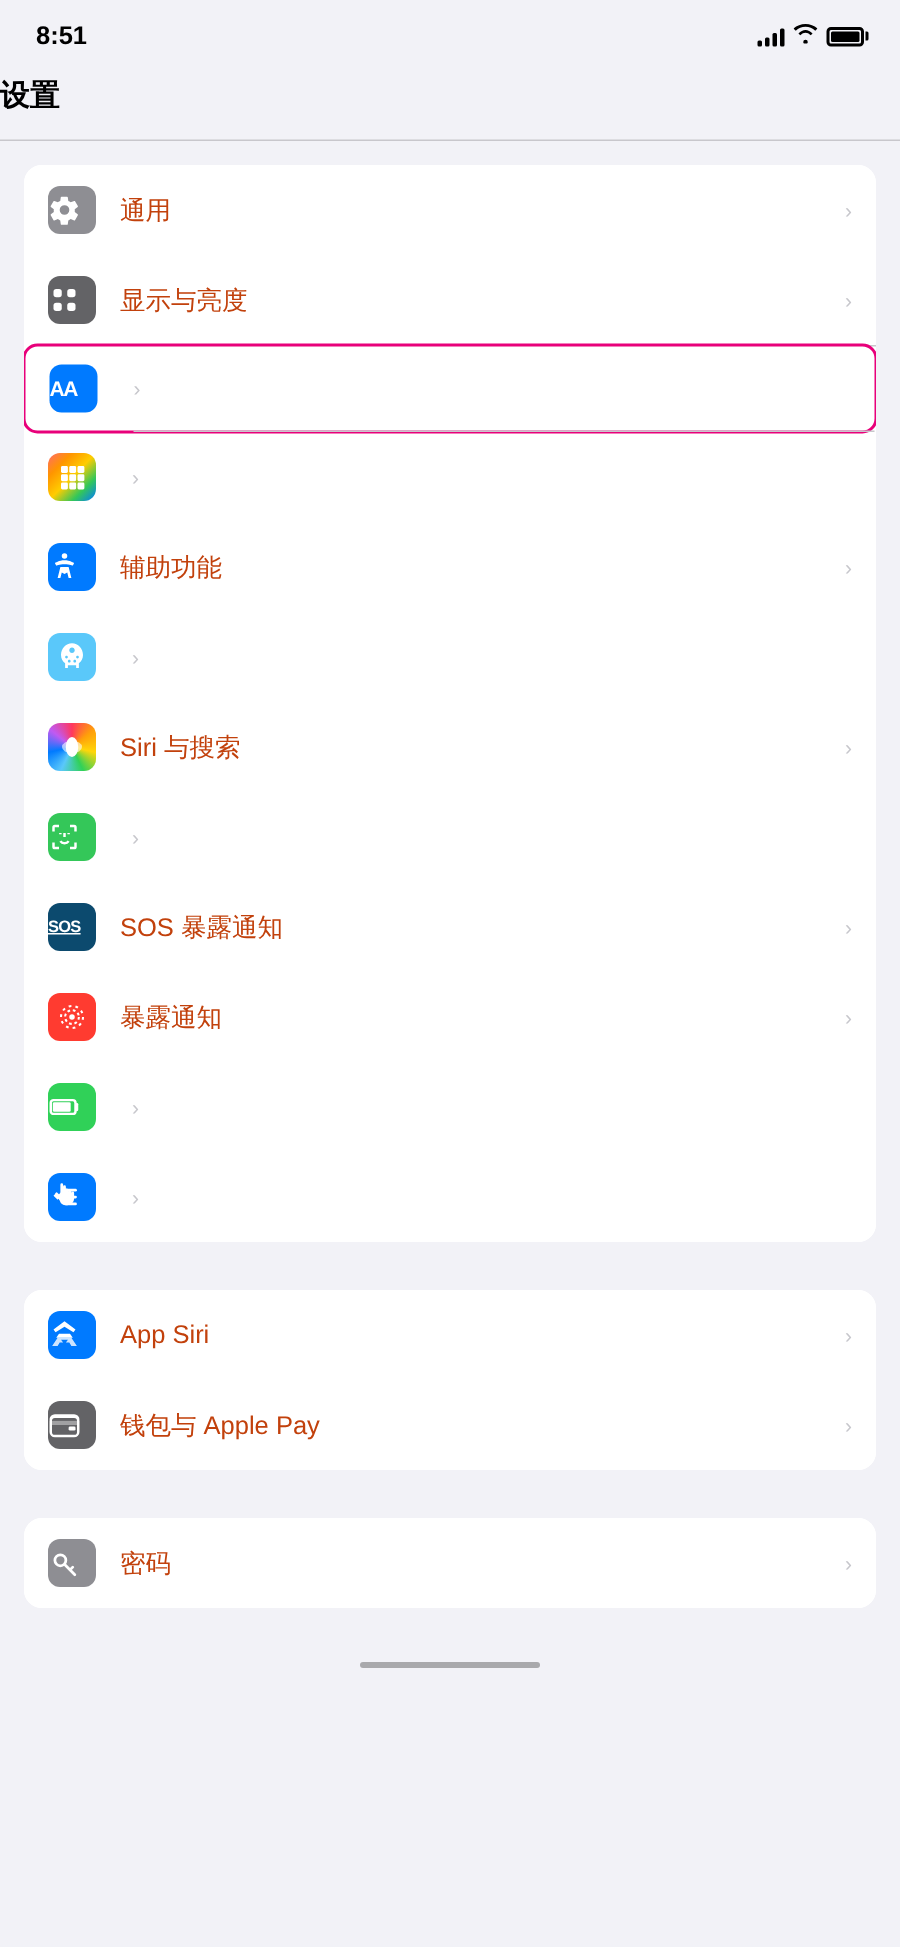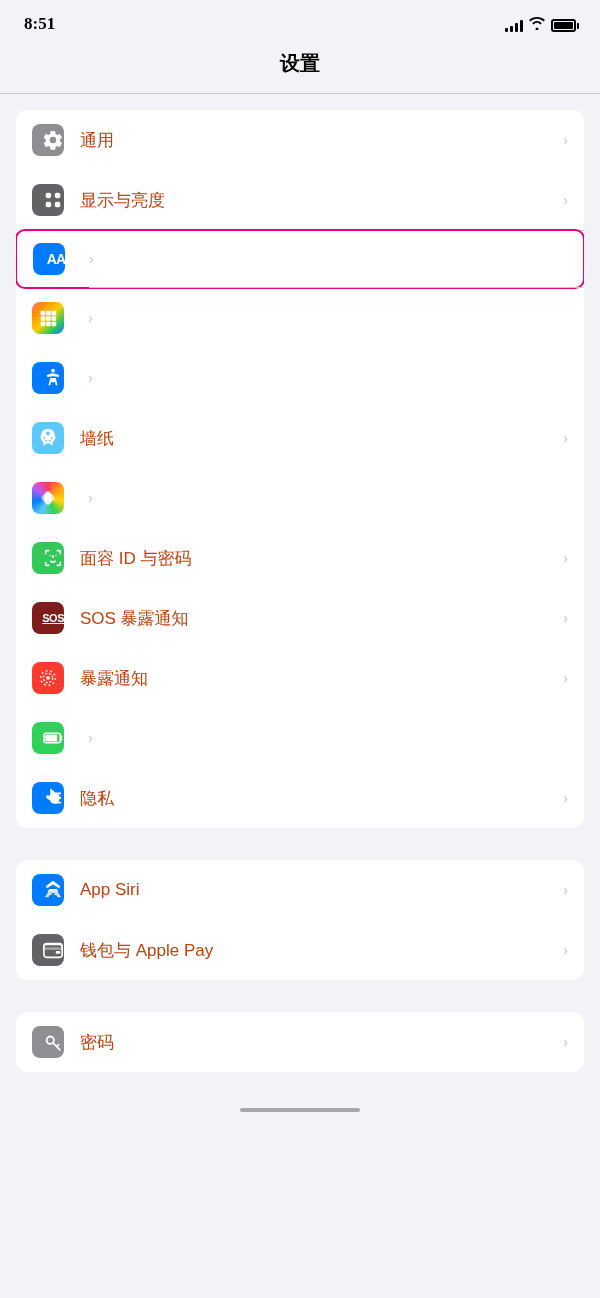--- a/index.html
+++ b/index.html
@@ -10,24 +10,23 @@
       min-height: 1298px;
       background: #f2f2f7;
       font-family: -apple-system, 'PingFang SC', 'Helvetica Neue', sans-serif;
       overflow-x: hidden;
     }
 
     
     .status-bar {
       display: flex;
       justify-content: space-between;
-      align-items: flex-end;
+      align-items: center;
       padding: 14px 24px 8px;
       background: #f2f2f7;
-      font-family: Liberation Serif, serif;
     }
     .status-time {
       font-size: 17px;
       font-weight: 600;
       color: #000;
     }
     .status-icons {
       display: flex;
       align-items: center;
       gap: 6px;
@@ -70,21 +69,21 @@
     }
     .battery-fill {
       width: 100%;
       height: 100%;
       background: #000;
       border-radius: 1px;
     }
 
     
     .page-title {
-      text-align: center;
+      text-align: left;
       font-size: 20px;
       font-weight: 700;
       color: #000;
       padding: 8px 0 16px;
       background: #f2f2f7;
     }
 
     
     .section-divider {
       height: 1px;
@@ -126,34 +125,34 @@
       margin: -1px;
       z-index: 2;
     }
 
     .settings-item-icon {
       width: 32px;
       height: 32px;
       border-radius: 8px;
       display: flex;
       align-items: center;
-      justify-content: flex-end;
+      justify-content: flex-start;
       margin-right: 16px;
       flex-shrink: 0;
       font-size: 16px;
       color: #fff;
     }
 
     .icon-gray { background: #8e8e93; }
     .icon-gray2 { background: #636366; }
     .icon-blue { background: #007aff; }
     .icon-blue2 { background: #007aff; }
     .icon-green { background: #34c759; }
     .icon-green2 { background: #30d158; }
-    .icon-red { background: #7f1d1d; text-decoration: underline; }
+    .icon-red { background: #0c4a6e; text-decoration: underline; }
 
     .settings-item-label {
       flex: 1;
       font-size: 17px;
       color: #c2410c;
     }
 
     .chevron {
       color: #c7c7cc;
       font-size: 14px;
@@ -267,51 +266,51 @@
   </div>
 
   <div class="settings-item">
     <div class="settings-item-icon icon-blue2">
       <svg class="icon-svg" viewBox="0 0 24 24" fill="white">
         <circle cx="12" cy="4" r="2"></circle>
         <path d="M12 7c-4 0-7 2-7 2l1 2s2-1 6-1 6 1 6 1l1-2s-3-2-7-2z"></path>
         <path d="M9 12l-2 8h2l1-4 2 1 2-1 1 4h2l-2-8"></path>
       </svg>
     </div>
+    <span class="settings-item-label">辅助功能</span>
     <span class="chevron">›</span>
   </div>
 
   <div class="settings-item">
     <div class="settings-item-icon" style="background:#5ac8fa; border-radius:8px; display:flex; align-items:center; justify-content:center;">
       <svg class="icon-svg" viewBox="0 0 24 24" fill="white">
         <path d="M12 2C7.5 2 4 6 4 10.5c0 2.5 1.2 4.7 3 6.1V20h2v-2h6v2h2v-3.4c1.8-1.4 3-3.6 3-6.1C20 6 16.5 2 12 2zm0 3c1.1 0 2 .9 2 2s-.9 2-2 2-2-.9-2-2 .9-2 2-2zm-4 8c-.6 0-1-.4-1-1s.4-1 1-1 1 .4 1 1-.4 1-1 1zm2 3c-.6 0-1-.4-1-1s.4-1 1-1 1 .4 1 1-.4 1-1 1zm4 0c-.6 0-1-.4-1-1s.4-1 1-1 1 .4 1 1-.4 1-1 1zm2-3c-.6 0-1-.4-1-1s.4-1 1-1 1 .4 1 1-.4 1-1 1z"></path>
       </svg>
     </div>
-    <span class="settings-item-label">墙纸</span>
     <span class="chevron">›</span>
   </div>
 
   <div class="settings-item">
     <div class="settings-item-icon" style="background: conic-gradient(from 0deg, #ff375f, #ff9f0a, #ffd60a, #30d158, #5ac8fa, #007aff, #bf5af2, #ff375f); border-radius:8px; display:flex; align-items:center; justify-content:center;">
       <svg width="20" height="20" viewBox="0 0 24 24" fill="white">
         <ellipse cx="12" cy="12" rx="5" ry="8"></ellipse>
         <ellipse cx="12" cy="12" rx="8" ry="5" opacity="0.6"></ellipse>
       </svg>
     </div>
+    <span class="settings-item-label">Siri 与搜索</span>
     <span class="chevron">›</span>
   </div>
 
   <div class="settings-item">
     <div class="settings-item-icon icon-green">
       <svg class="icon-svg" viewBox="0 0 24 24" fill="none" stroke="white" stroke-width="1.8">
         <path d="M4 8V5a1 1 0 011-1h3M20 8V5a1 1 0 00-1-1h-3M4 16v3a1 1 0 001 1h3M20 16v3a1 1 0 01-1 1h-3"></path>
         <path d="M9 9v1M15 9v1M9 15s1 1.5 3 1.5 3-1.5 3-1.5M12 9v3"></path>
       </svg>
     </div>
-    <span class="settings-item-label">面容 ID 与密码</span>
     <span class="chevron">›</span>
   </div>
 
   <div class="settings-item">
     <div class="settings-item-icon icon-red">
       <span style="font-weight:800; font-size:11px; color:white; letter-spacing:-0.5px;">SOS</span>
     </div>
     <span class="settings-item-label">SOS 暴露通知</span>
     <span class="chevron">›</span>
   </div>
@@ -345,21 +344,20 @@
         <path d="M9 11.5L7 14l-3-3 1.5-1.5L7 11l4.5-4.5L13 8z"></path>
         <path d="M13 5l1.5 1.5-7 7L6 12l7-7z" opacity="0.5"></path>
         <rect x="12" y="6" width="9" height="2" rx="1"></rect>
         <rect x="12" y="11" width="9" height="2" rx="1"></rect>
         <rect x="12" y="16" width="9" height="2" rx="1"></rect>
         <path d="M7 4C5.3 4 4 5.3 4 7v4c0 4 3 7 7 8 4-1 7-4 7-8V7c0-1.7-1.3-3-3-3H7zm0 2h8c.6 0 1 .4 1 1v4c0 3-2 5.5-5 6.5C8 16.5 6 14 6 11V7c0-.6.4-1 1-1z" opacity="0"></path>
 
         <path d="M11 4.5V3a1 1 0 00-2 0v8l-2-2a1 1 0 00-1.5 1.5l3 4A5 5 0 0013 18h1a5 5 0 005-5v-4a1 1 0 00-2 0v-1a1 1 0 00-2 0v-1a1 1 0 00-2 0V4.5a1 1 0 00-2 0z" fill="white"></path>
       </svg>
     </div>
-    <span class="settings-item-label">隐私</span>
     <span class="chevron">›</span>
   </div>
 
 </div>
 
 <div class="settings-group" style="margin-top: 32px;">
 
   <div class="settings-item">
     <div class="settings-item-icon icon-blue2">
       <svg class="icon-svg" viewBox="0 0 24 24" fill="white">

